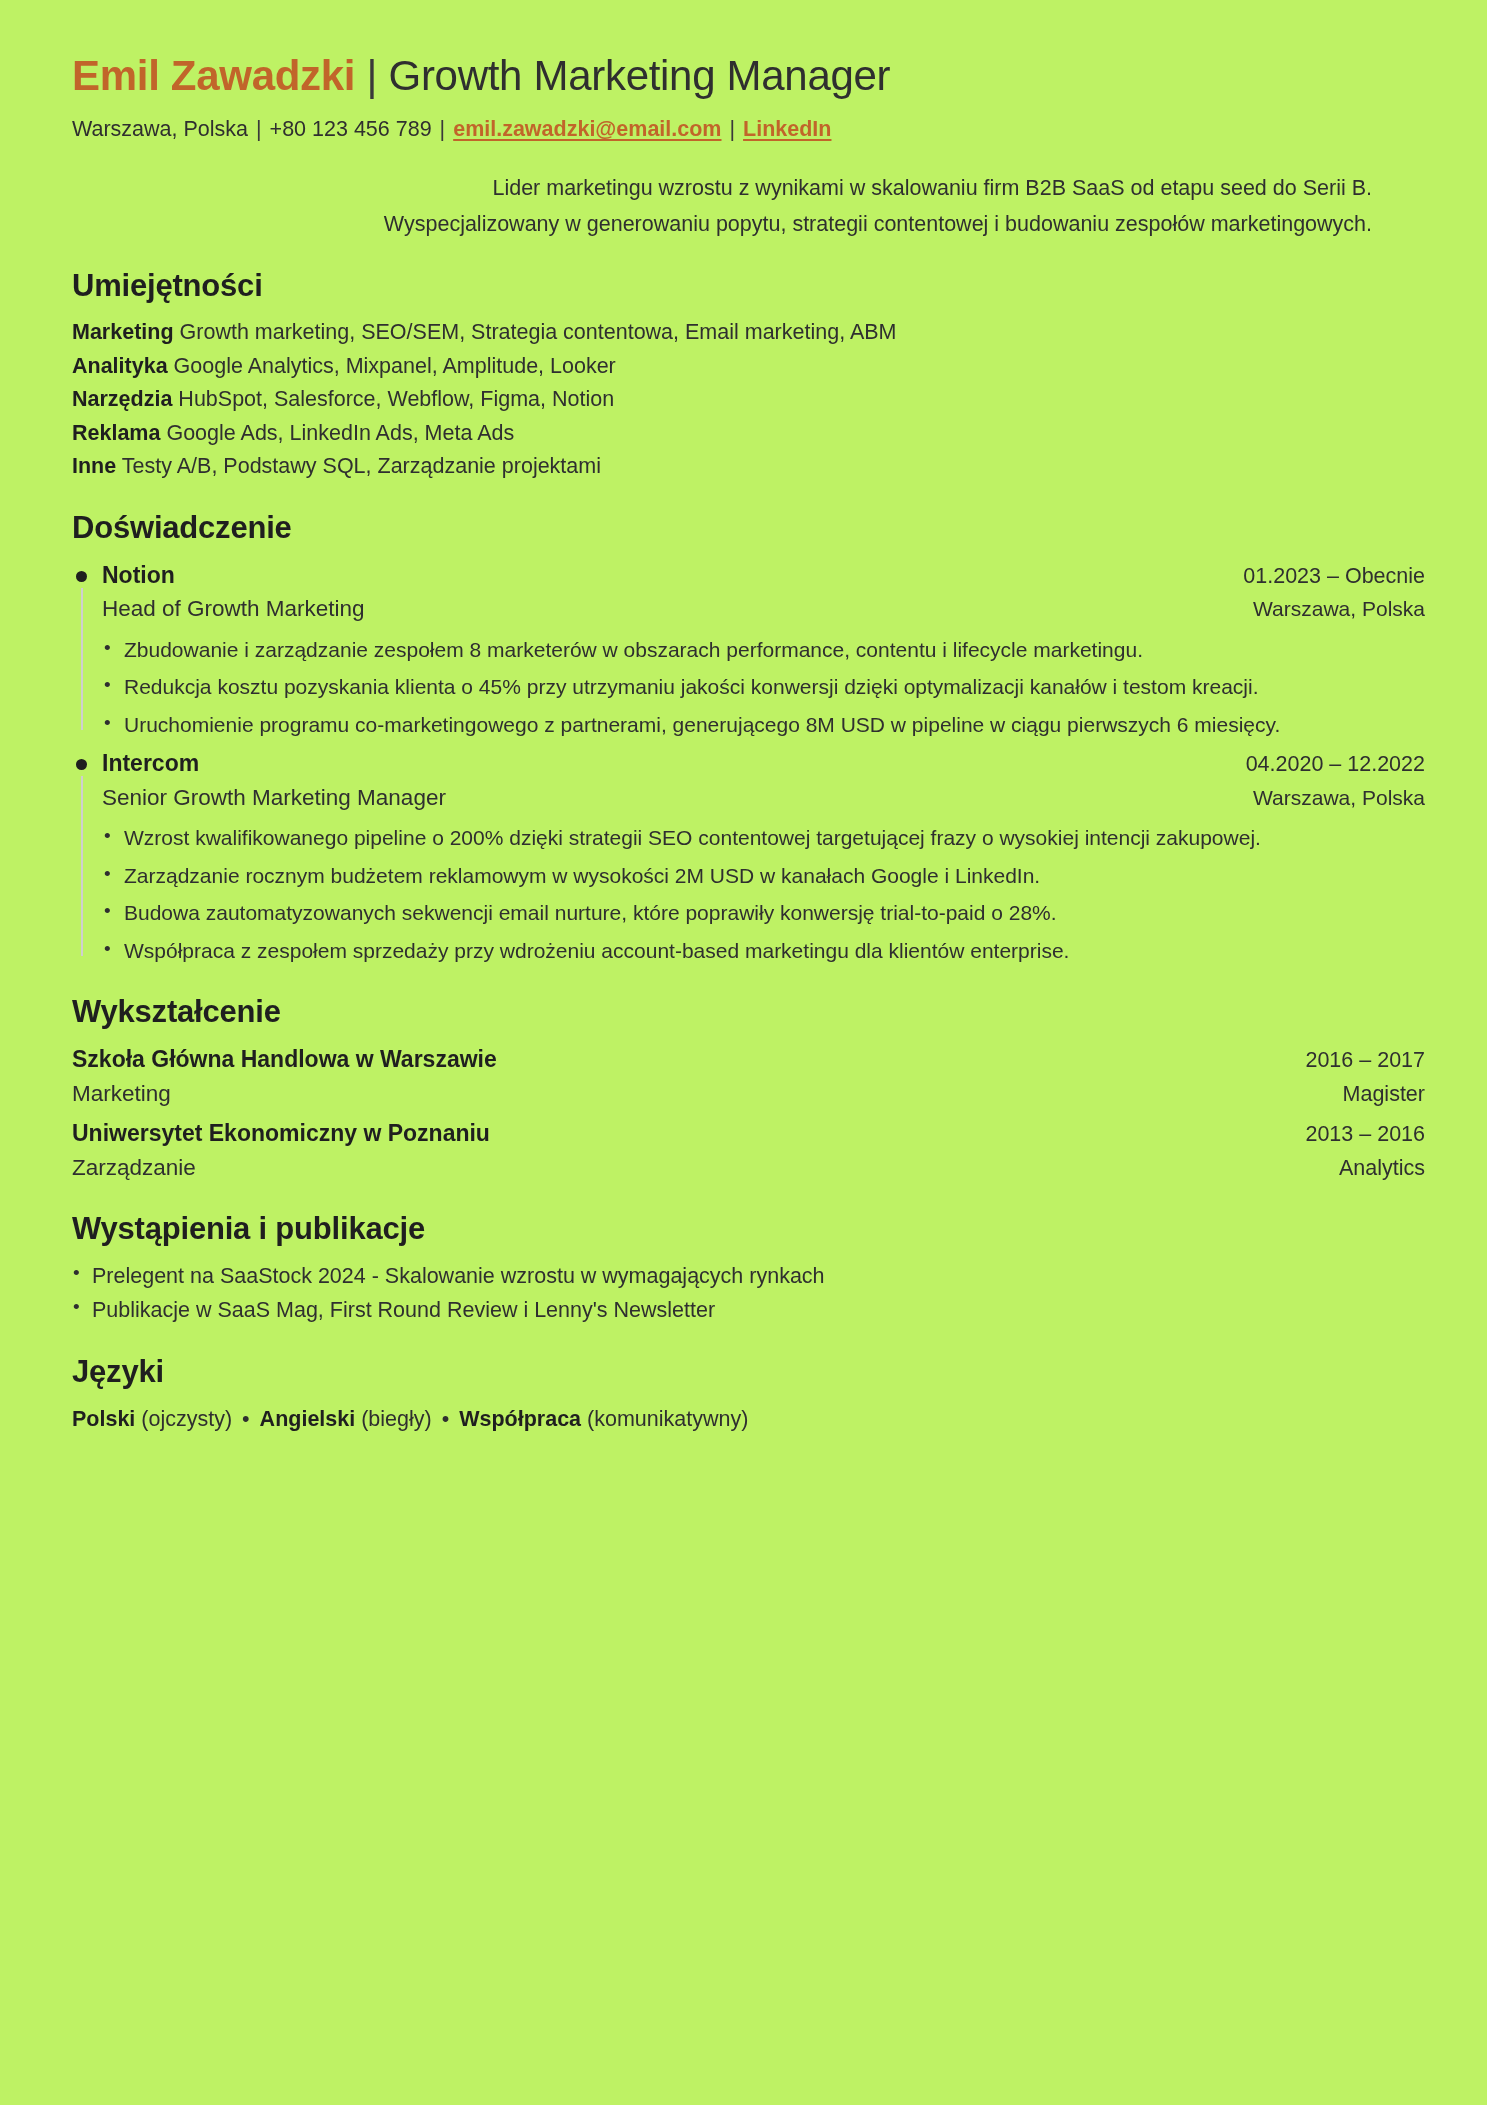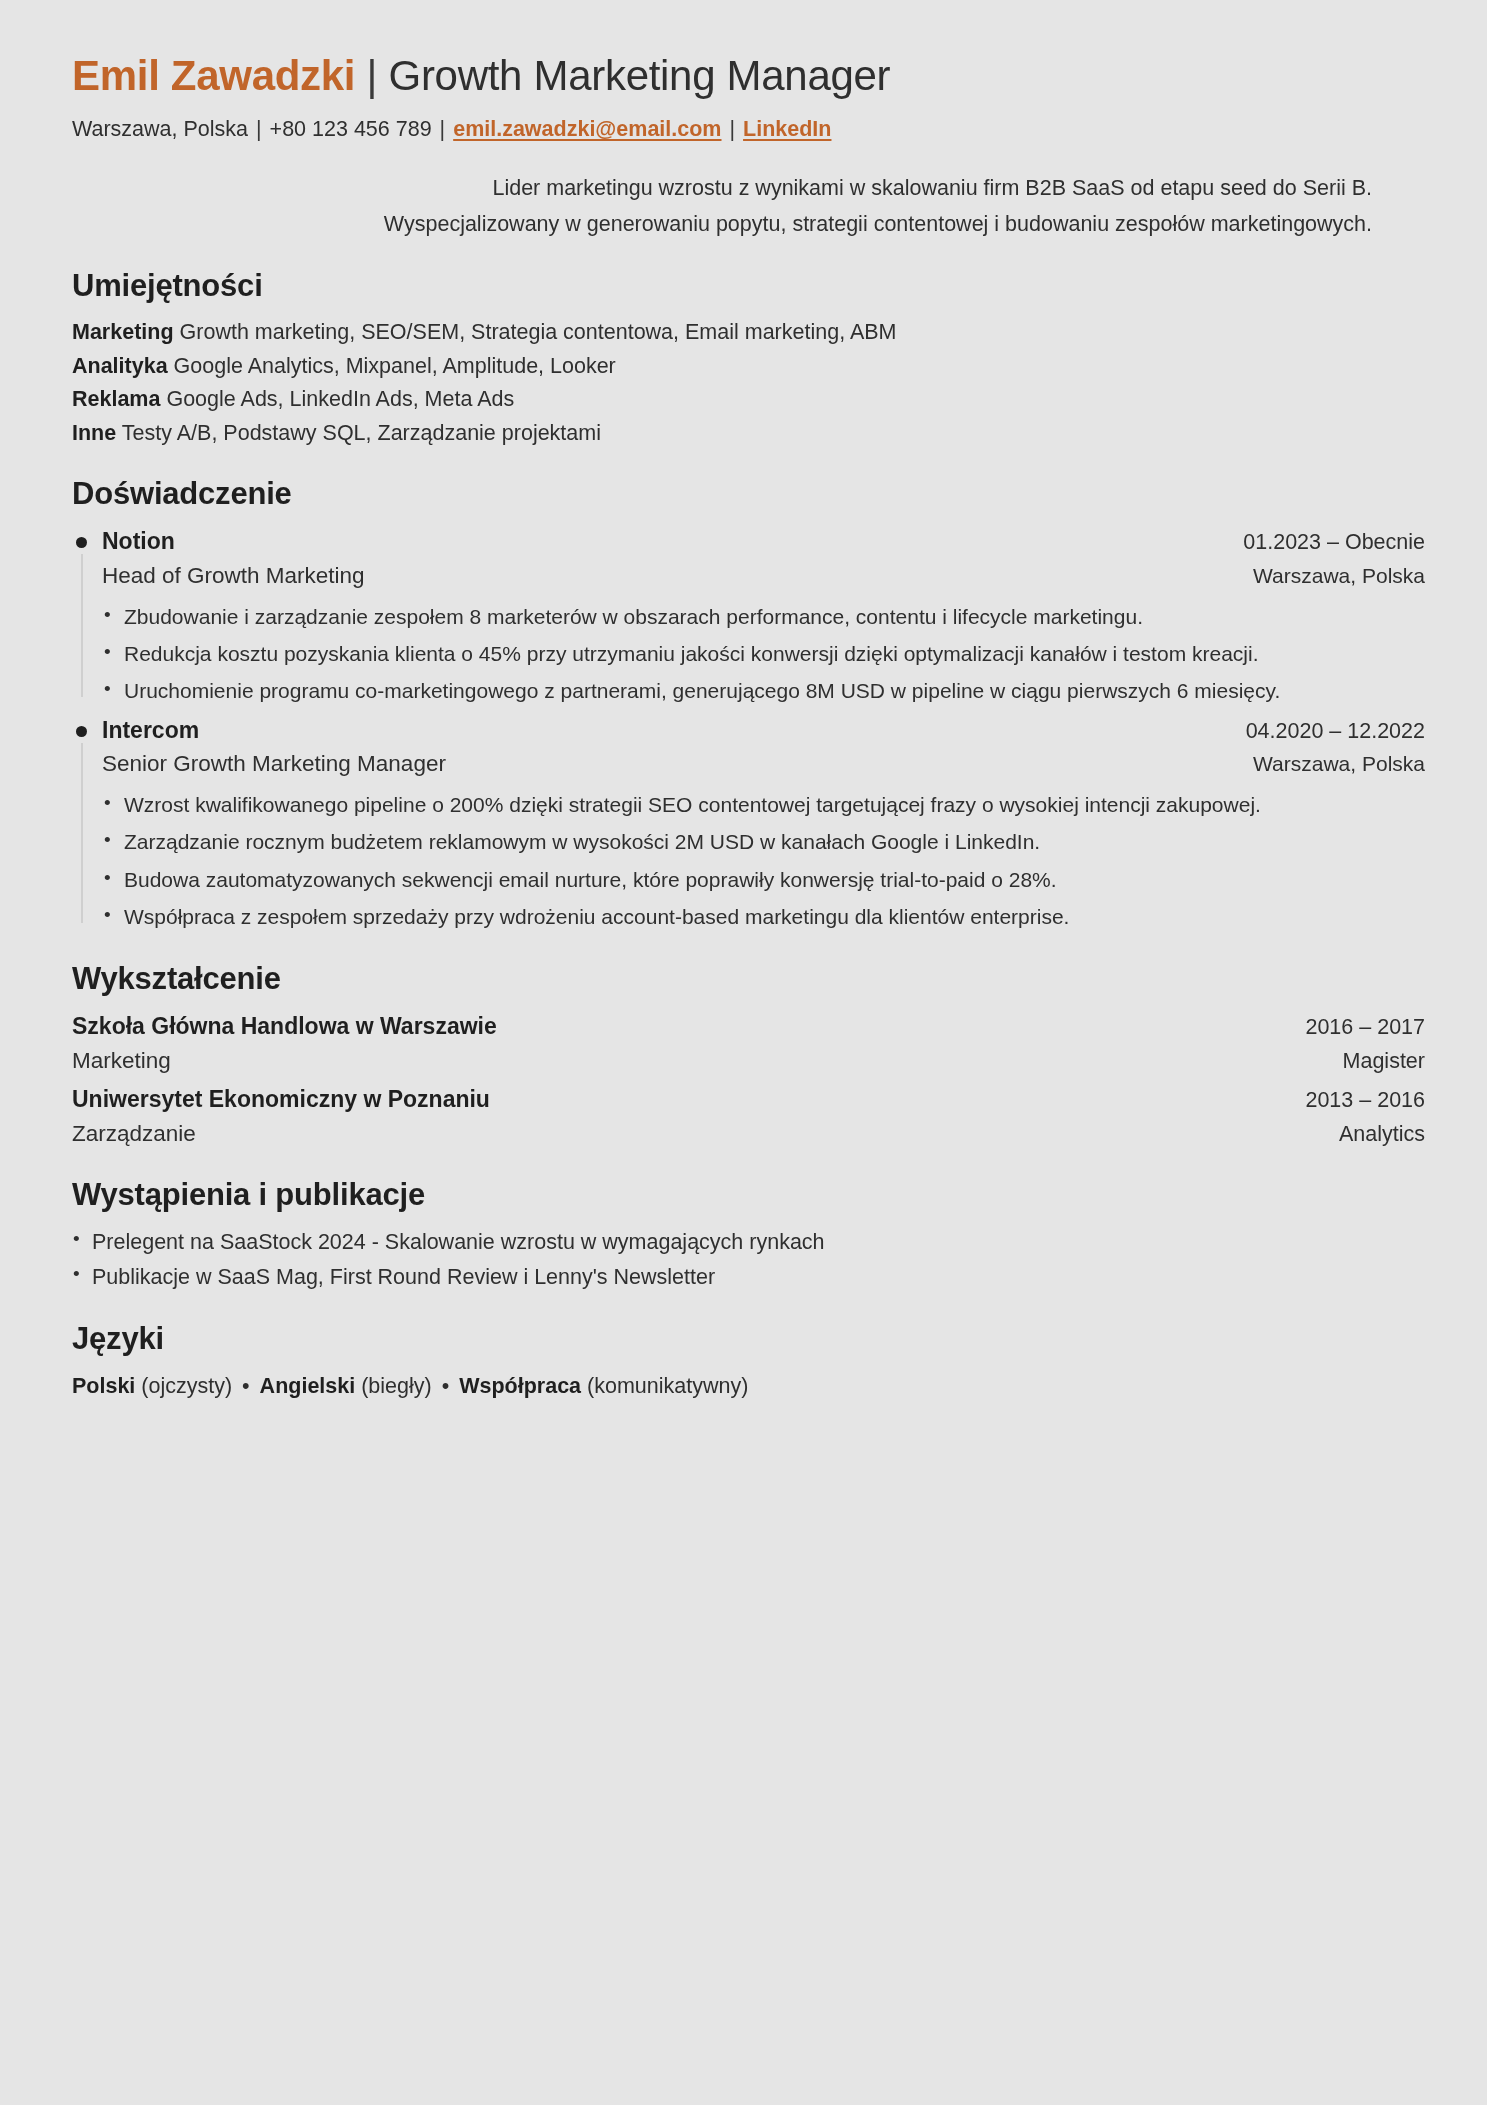--- a/index.html
+++ b/index.html
@@ -10,21 +10,21 @@
   }
   body {
     font-family: "Liberation Sans", sans-serif;
     color: #2c2c2c;
     -webkit-font-smoothing: antialiased;
   }
   .page {
     width: 1487px;
     min-height: 2105px;
     box-sizing: border-box;
-    background: #e5e5e5;
+    background: #bef264;
     padding: 52px 62px 40px 72px;
     margin: 0 auto;
     position: relative;
   }
 
   
   .name-line {
     font-size: 42px;
     line-height: 1.12;
     font-weight: 400;
@@ -275,20 +275,24 @@
 
   <h2 class="section-title">Umiejętności</h2>
   <div>
     <div class="skill-row">
       <span class="label">Marketing</span>
       <span>Growth marketing, SEO/SEM, Strategia contentowa, Email marketing, ABM</span>
     </div>
     <div class="skill-row">
       <span class="label">Analityka</span>
       <span>Google Analytics, Mixpanel, Amplitude, Looker</span>
+    </div>
+    <div class="skill-row">
+      <span class="label">Narzędzia</span>
+      <span>HubSpot, Salesforce, Webflow, Figma, Notion</span>
     </div>
     <div class="skill-row">
       <span class="label">Reklama</span>
       <span>Google Ads, LinkedIn Ads, Meta Ads</span>
     </div>
     <div class="skill-row">
       <span class="label">Inne</span>
       <span>Testy A/B, Podstawy SQL, Zarządzanie projektami</span>
     </div>
   </div>

